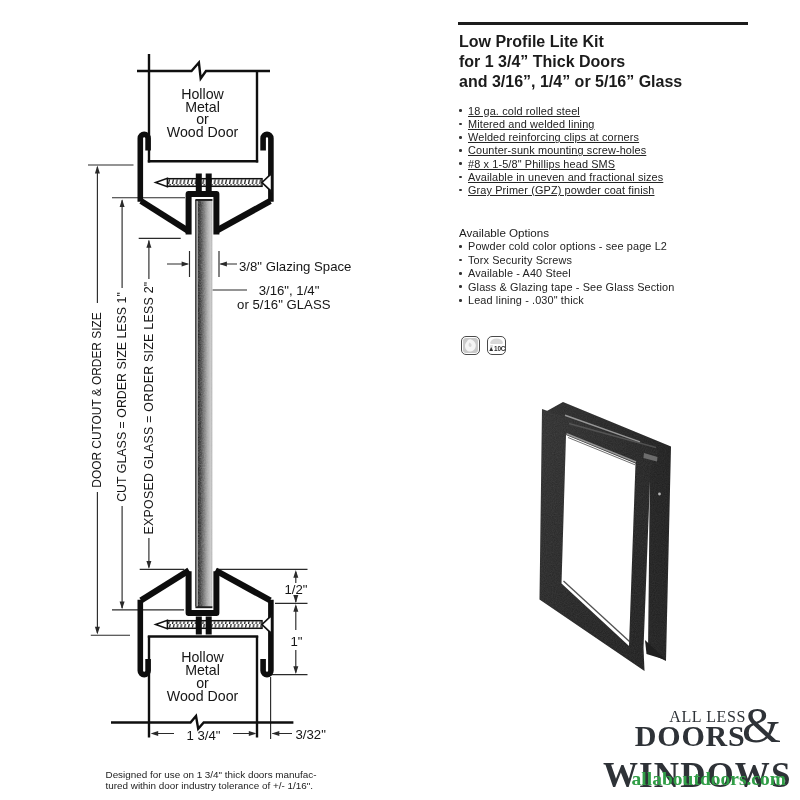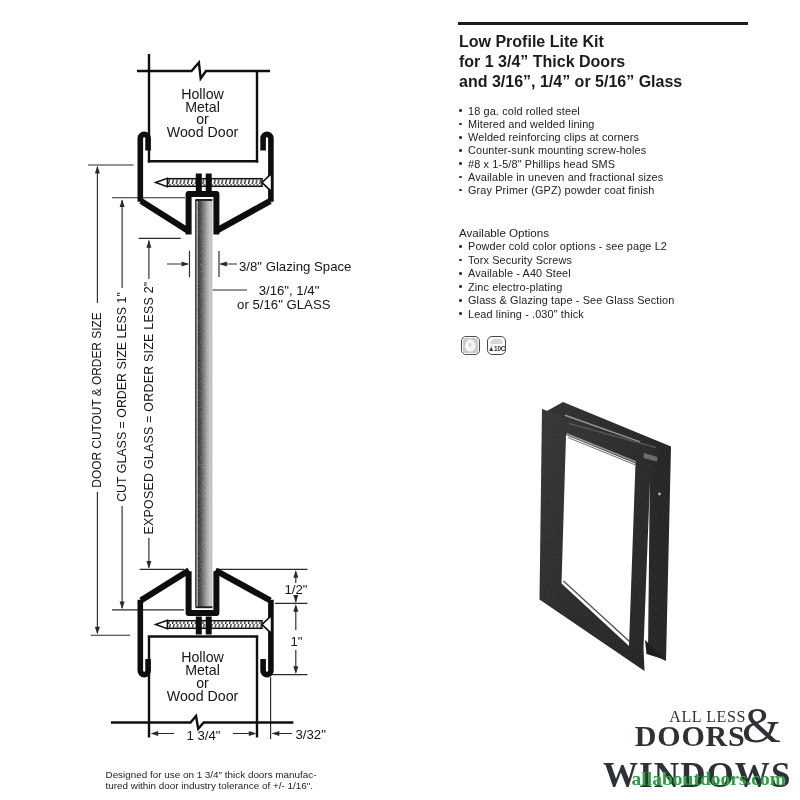--- a/index.html
+++ b/index.html
@@ -7,21 +7,21 @@
   body{width:800px;height:800px;background:#ffffff;position:relative;overflow:hidden;
        font-family:"Liberation Sans", sans-serif;}
   .abs{position:absolute;}
   #rule{left:458px;top:22px;width:290px;height:3px;background:#1c1c1c;}
   #title{left:459px;top:32.2px;font-size:16px;font-weight:bold;line-height:20px;color:#1b1b1b;
          letter-spacing:0px;}
   ul.blist{list-style:none;margin:0;padding:0;font-size:10.9px;color:#232323;letter-spacing:0.12px;}
   ul.blist li{line-height:13.2px;padding-left:11px;position:relative;}
   ul.blist li:before{content:"";position:absolute;left:2.2px;top:4.8px;width:2.7px;height:2.7px;
          border-radius:50%;background:#333;}
-  #list1{left:457px;top:104.7px;}
+  #list1{left:457px;top:104.7px;text-decoration:underline;}
   #avail{left:459px;top:226.3px;font-size:11.6px;font-weight:normal;color:#1b1b1b;}
   #list2{left:457px;top:240.3px;}#list2 li{line-height:13.45px;}
   .icon{width:17px;height:17px;border:1.6px solid #4a4a4a;border-radius:5px;top:336px;}
   #icon1{left:461px;}
   #icon2{left:487px;}
   #icon2 span{position:absolute;left:0px;top:7.5px;font-size:7px;font-weight:bold;color:#2f2f2f;
          letter-spacing:-0.3px;transform:scaleX(0.92);transform-origin:0 0;}
   
   #logo{right:9px;top:703px;text-align:right;color:#2e3237;}
   #la1{font-family:"Liberation Serif",serif;font-size:16px;letter-spacing:0.6px;
@@ -232,21 +232,20 @@
   <li>#8 x 1-5/8" Phillips head SMS</li>
   <li>Available in uneven and fractional sizes</li>
   <li>Gray Primer (GPZ) powder coat finish</li>
 </ul>
 
 <div class="abs gs" id="avail">Available Options</div>
 <ul class="abs gs blist" id="list2">
   <li>Powder cold color options - see page L2</li>
   <li>Torx Security Screws</li>
   <li>Available - A40 Steel</li>
-  <li>Zinc electro-plating</li>
   <li>Glass &amp; Glazing tape - See Glass Section</li>
   <li>Lead lining - .030" thick</li>
 </ul>
 
 <div class="abs gs icon" id="icon1"><svg width="17" height="17" viewBox="0 0 17 17">
   <rect x="1" y="1" width="15" height="15" rx="3" fill="#c9c9c9"></rect>
   <path d="M8.5,2.2 C11,3 13.6,5 13.8,8 C14,11 12,14 8.7,14.4 C5.5,14.7 3.2,12.4 3,9.4 C2.8,6.4 4.6,5.6 5.4,3.8 C5.9,2.8 7,2 8.5,2.2 Z" fill="#f4f4f4"></path>
   <path d="M7.5,5.5 C8.4,6.3 9.8,6.8 9.6,8.4 C9.4,9.8 8,10.3 7.2,9.6 C6.3,8.9 6.5,6.5 7.5,5.5 Z" fill="#d6d6d6"></path>
 </svg></div>
 <div class="abs gs icon" id="icon2">

